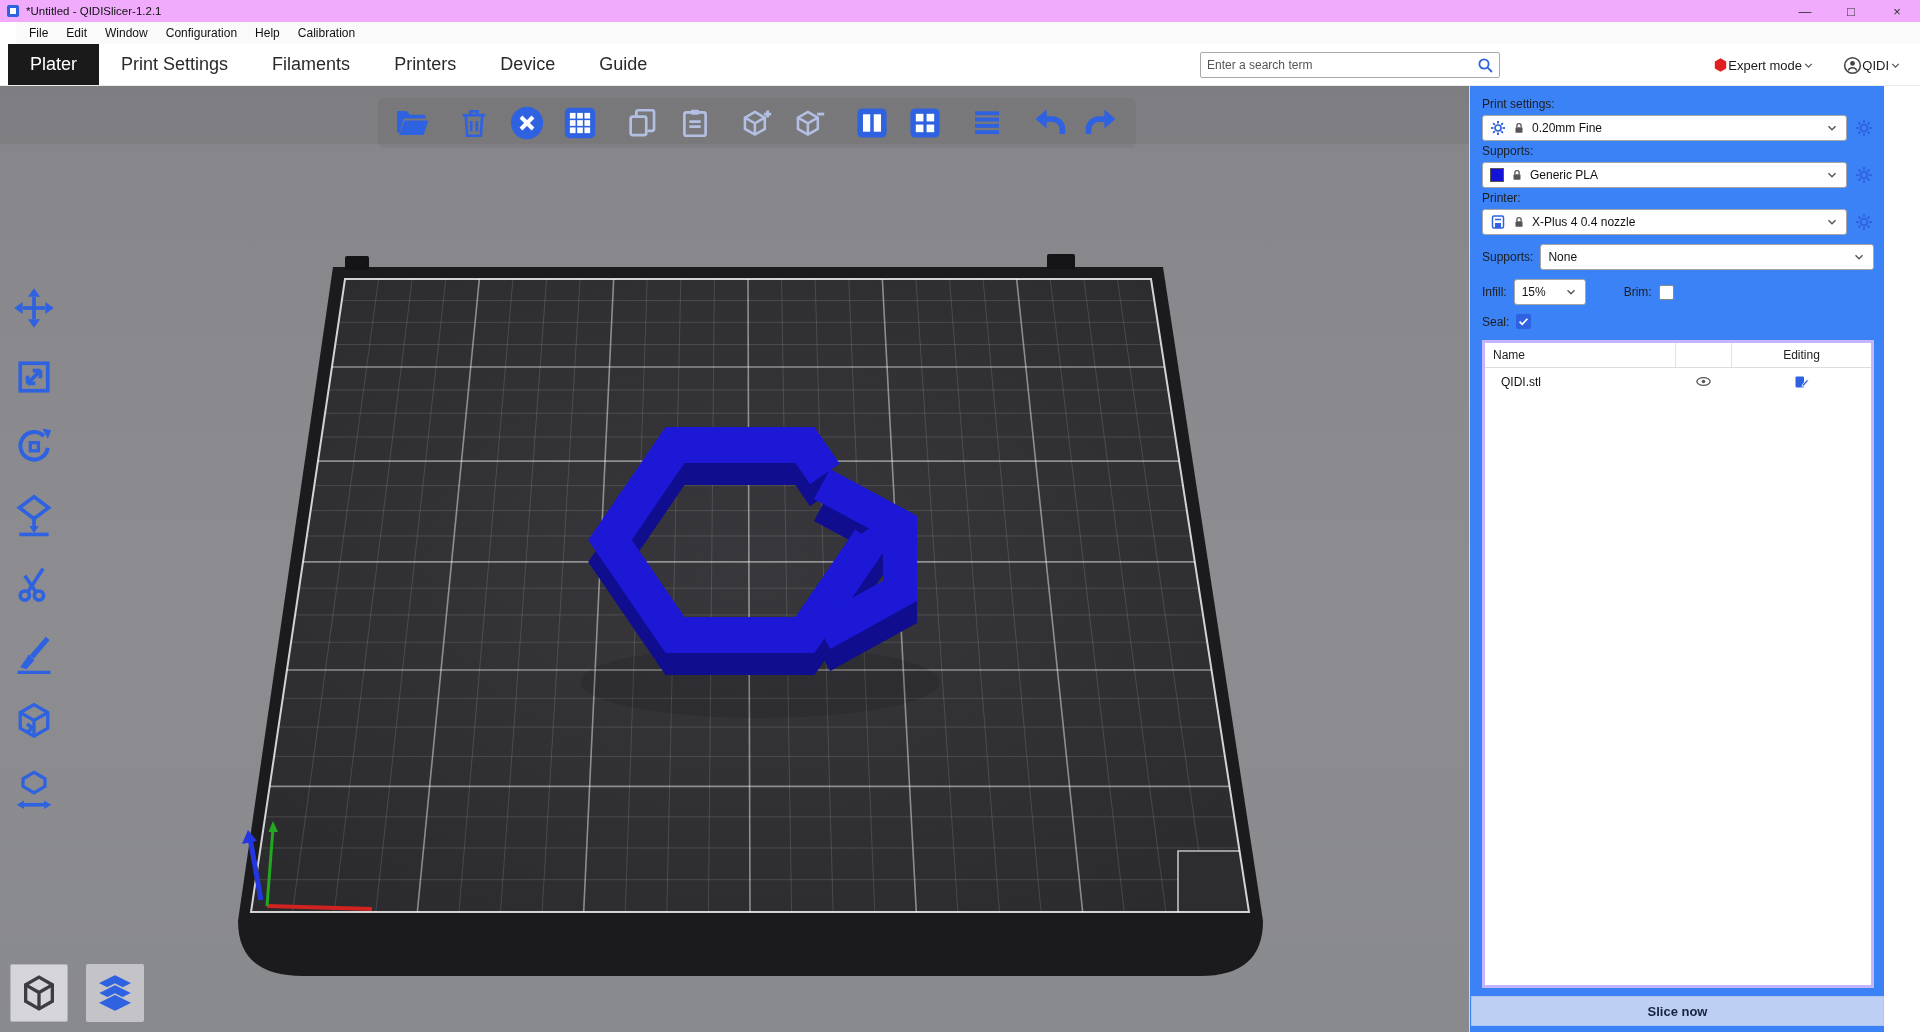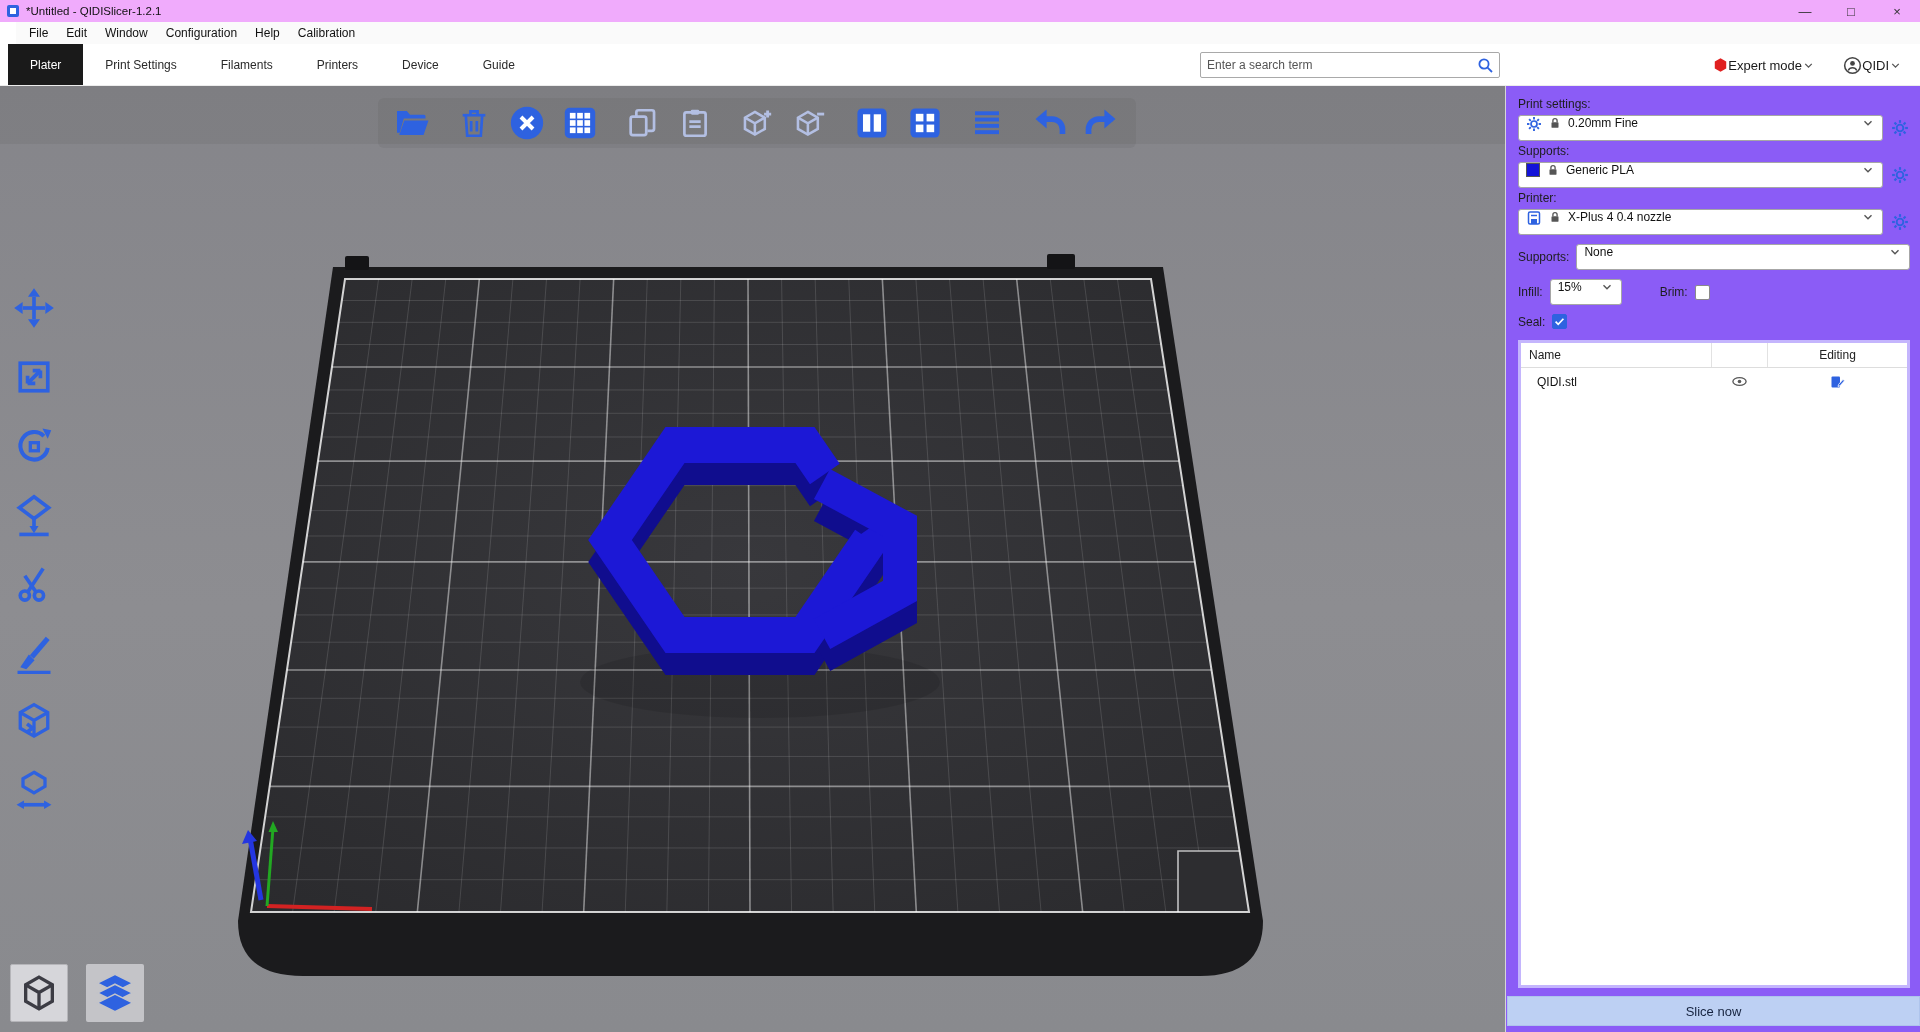--- a/index.html
+++ b/index.html
@@ -12,21 +12,21 @@
   .title-text{font-size:11.5px;color:#111}
   .win-controls{margin-left:auto;display:flex;height:100%}
   .win-btn{width:46px;height:100%;display:flex;align-items:center;justify-content:center;font-size:13px;color:#333;cursor:default}
 
   
   .menubar{position:absolute;top:22px;left:16px;width:1920px;height:22px;background:#fafafa;display:flex;align-items:center;padding-left:4px}
   .menu-item{padding:0 9px;font-size:12px;color:#111}
 
   
   .tabbar{position:absolute;top:44px;left:0;width:1920px;height:42px;background:#fff;display:flex;align-items:center;padding-left:8px;border-bottom:1px solid #ececec}
-  .tab{height:100%;display:flex;align-items:center;padding:15px 22px;font-size:12px;color:#2a2a2a}
+  .tab{height:100%;display:flex;align-items:center;padding:15px 22px;font-size:18px;color:#2a2a2a}
   .tab.active{background:#1a1a1a;color:#fff}
   .searchbox{position:absolute;right:420px;top:8px;width:300px;height:26px;border:1px solid #a9a9a9;border-radius:2px;background:#fff;display:flex;align-items:center}
   .searchbox input{flex:1;border:none;outline:none;height:100%;padding:0 6px;font-size:12px;font-family:"Liberation Sans",sans-serif;color:#222;background:transparent}
   .searchbox input::placeholder{color:#555}
   .searchbox svg{margin-right:5px}
   .mode-cluster{position:absolute;right:105px;top:0;height:42px;display:flex;align-items:center;}
   .mode-cluster .lbl{font-size:13px;color:#1a1a1a}
   .account-cluster{position:absolute;right:18px;top:0;height:42px;display:flex;align-items:center;}
   .account-cluster .lbl{font-size:13px;color:#1a1a1a}
 
@@ -41,45 +41,45 @@
 
   .left-toolbar{position:absolute;left:10px;top:198px;display:flex;flex-direction:column;gap:21px}
   .lt-icon{width:48px;height:48px;display:flex;align-items:center;justify-content:center}
 
   .view-buttons{position:absolute;left:10px;bottom:10px;display:flex;gap:18px}
   .vb{width:58px;height:58px;display:flex;align-items:center;justify-content:center;border-radius:2px}
   .vb.editor{background:#d6d6da;border:1px solid #b5b5b9}
   .vb.preview{background:#c4c4c8}
 
   
-  .sidebar{position:absolute;top:86px;left:1505px;width:415px;height:946px;background:#8b5cf6;border-left:1px solid #d6d6d6;padding:8px 10px 0 12px;display:flex;flex-direction:column}
+  .sidebar{position:absolute;top:86px;left:1469px;width:415px;height:946px;background:#3b82f6;border-left:1px solid #d6d6d6;padding:8px 10px 0 12px;display:flex;flex-direction:column}
   .sb-label{font-size:12px;color:#1d1d1d;margin:3px 0 4px}
   .combo-row{display:flex;align-items:center;gap:7px}
-  .combo{flex:1;height:26px;border:1px solid #a6a6a6;border-radius:3px;display:flex;align-items:flex-start;padding:0 7px;gap:6px;background:#fff}
+  .combo{flex:1;height:26px;border:1px solid #a6a6a6;border-radius:3px;display:flex;align-items:center;padding:0 7px;gap:6px;background:#fff}
   .combo .value{flex:1;font-size:12px;color:#111;white-space:nowrap;overflow:hidden}
   .swatch{width:14px;height:14px;border:1px solid #555;flex:0 0 auto}
   .gear-btn{width:20px;height:20px;display:flex;align-items:center;justify-content:center}
   .inline-row{display:flex;align-items:center;margin-top:9px;gap:7px}
   .inline-label{font-size:12px;color:#1d1d1d}
   .combo.small{flex:0 0 auto;width:72px}
   .combo.supports{flex:1}
   .checkbox{width:15px;height:15px;border:1px solid #8a8a8a;border-radius:2px;background:#fff;display:flex;align-items:center;justify-content:center}
   .checkbox.checked{background:#2e62e0;border-color:#2e62e0}
   .spacer24{width:24px}
 
   .object-list{margin-top:11px;margin-bottom:44px;border:3px solid #c4b5fd;flex:1;display:flex;flex-direction:column;background:#fff}
   .ol-header{display:grid;grid-template-columns:190px 56px 1fr;height:25px;border-bottom:1px solid #ddd;align-items:center}
   .ol-header .h1{padding-left:8px;font-size:12px;color:#222}
   .ol-header .h2{border-left:1px solid #e2e2e2;height:100%}
   .ol-header .h3{border-left:1px solid #e2e2e2;height:100%;display:flex;align-items:center;justify-content:center;font-size:12px;color:#222}
   .ol-row{display:grid;grid-template-columns:190px 56px 1fr;height:27px;align-items:center}
   .ol-row .name{padding-left:16px;font-size:12px;color:#111}
   .ol-row .cell{display:flex;align-items:center;justify-content:center}
 
-  .slice-button{position:absolute;bottom:6px;left:1px;right:0;height:30px;background:#bdd0f3;border:1px solid #aec4ec;display:flex;align-items:center;justify-content:center;font-size:13px;font-weight:normal;color:#16233f}
+  .slice-button{position:absolute;bottom:6px;left:1px;right:0;height:30px;background:#bdd0f3;border:1px solid #aec4ec;display:flex;align-items:center;justify-content:center;font-size:13px;font-weight:bold;color:#16233f}
 </style>
 </head>
 <body>
 
 <svg width="0" height="0" style="position:absolute">
   <defs>
     <symbol id="sym-gear" viewBox="0 0 16 16">
       <circle cx="8" cy="8" r="3" fill="none" stroke="currentColor" stroke-width="1.7"></circle>
       <g stroke="currentColor" stroke-width="1.9">
         <line x1="8" y1="1" x2="8" y2="3.4"></line>

